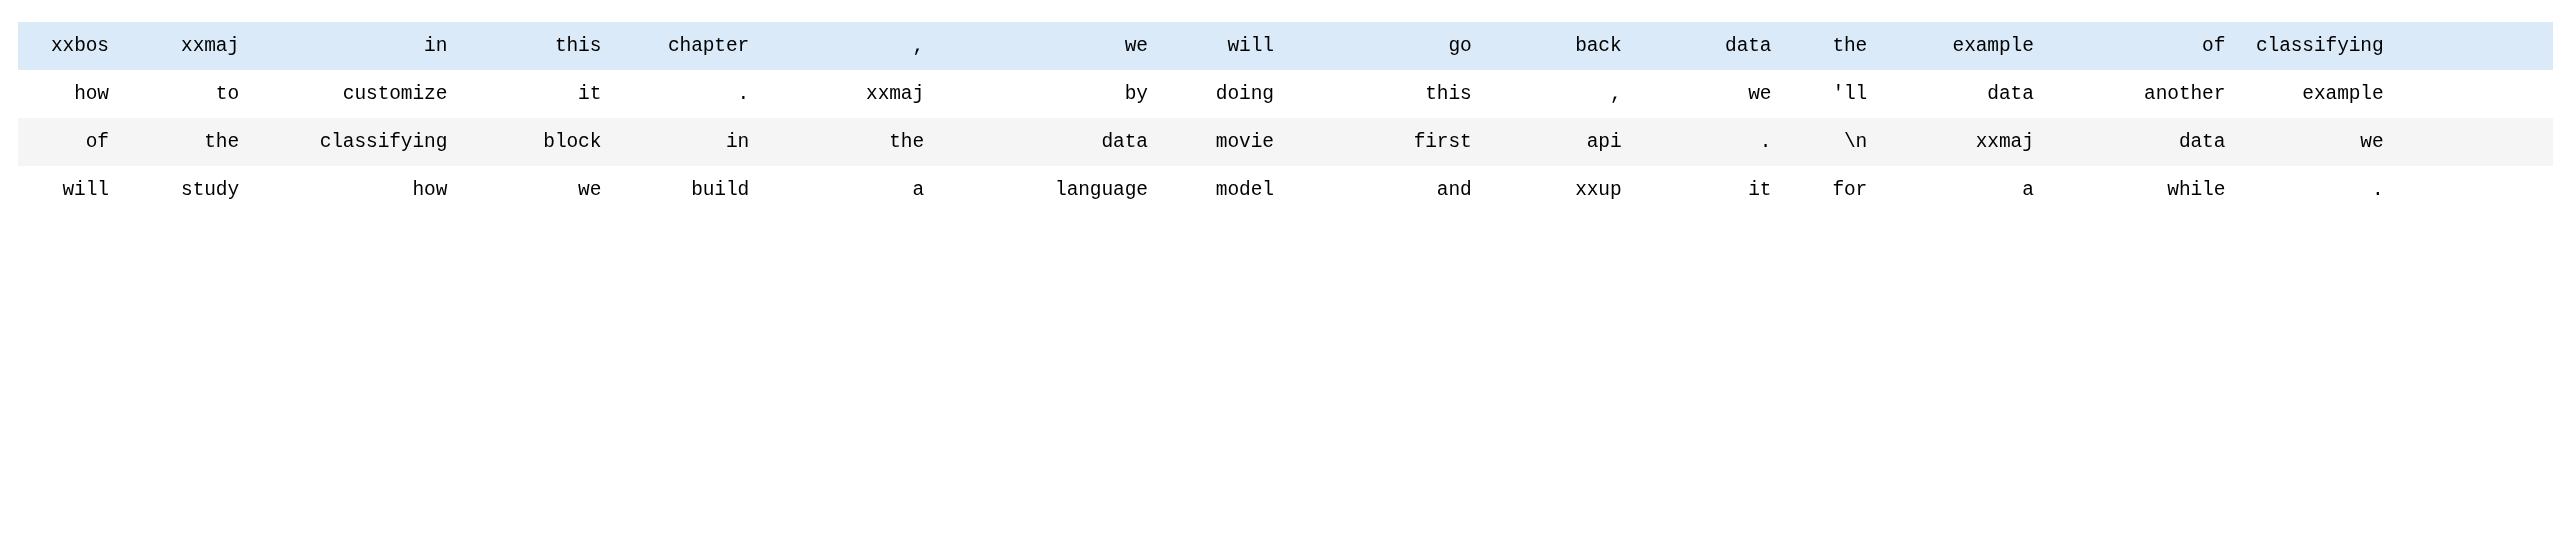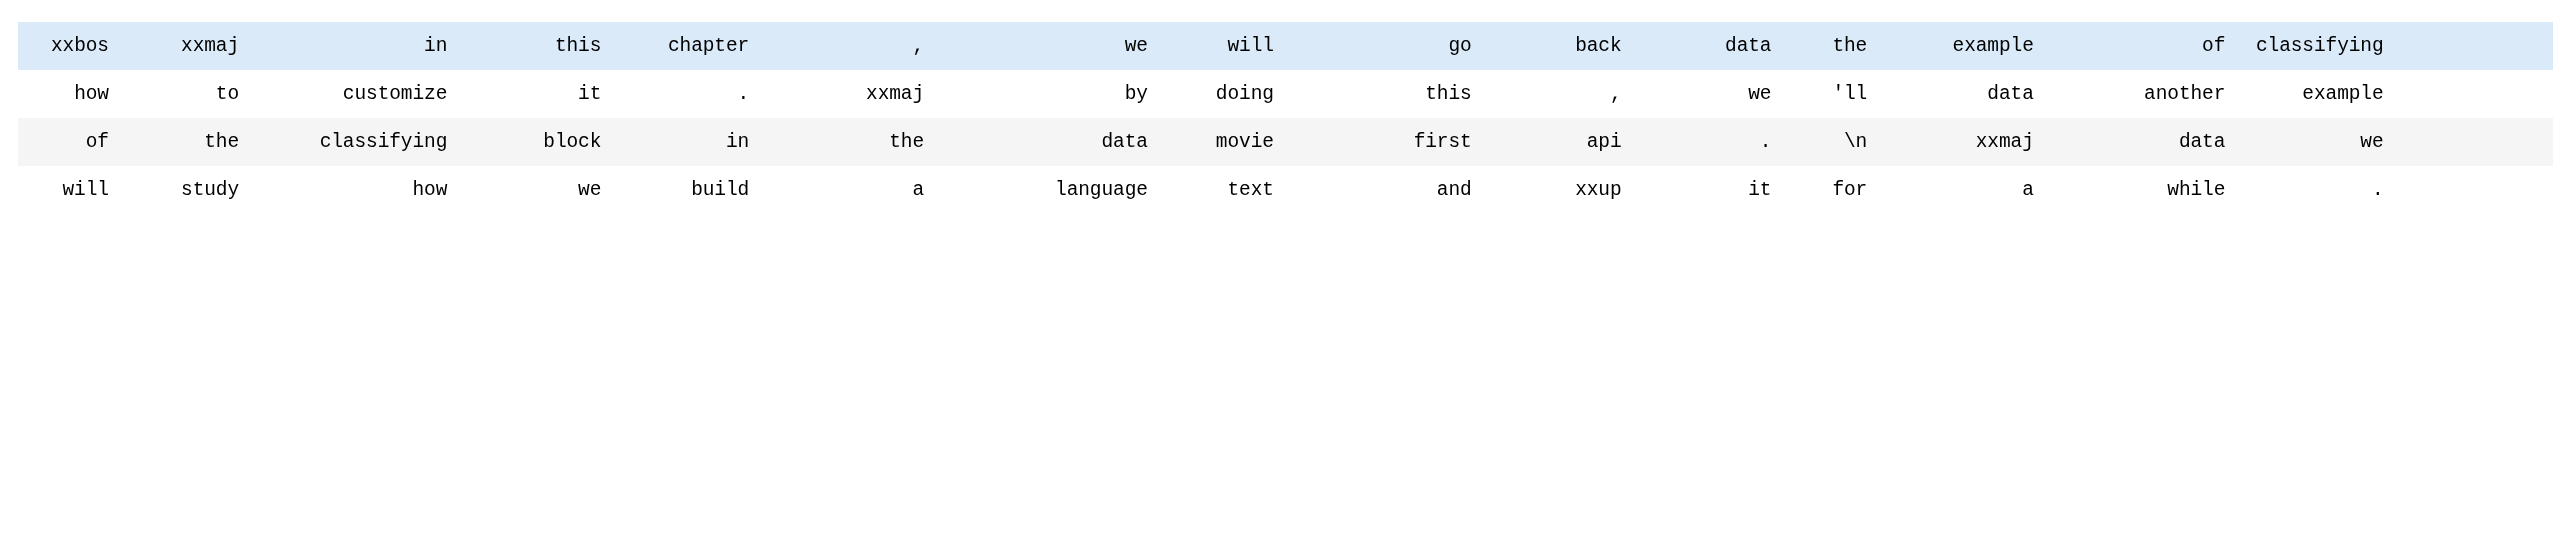--- a/index.html
+++ b/index.html
@@ -138,21 +138,21 @@
           <td></td>
         </tr>
         <tr class="row-plain">
           <td>will</td>
           <td>study</td>
           <td>how</td>
           <td>we</td>
           <td>build</td>
           <td>a</td>
           <td>language</td>
-          <td>text</td>
+          <td>model</td>
           <td>and</td>
           <td>xxup</td>
           <td>it</td>
           <td>for</td>
           <td>a</td>
           <td>while</td>
           <td>.</td>
           <td></td>
         </tr>
       </tbody>

